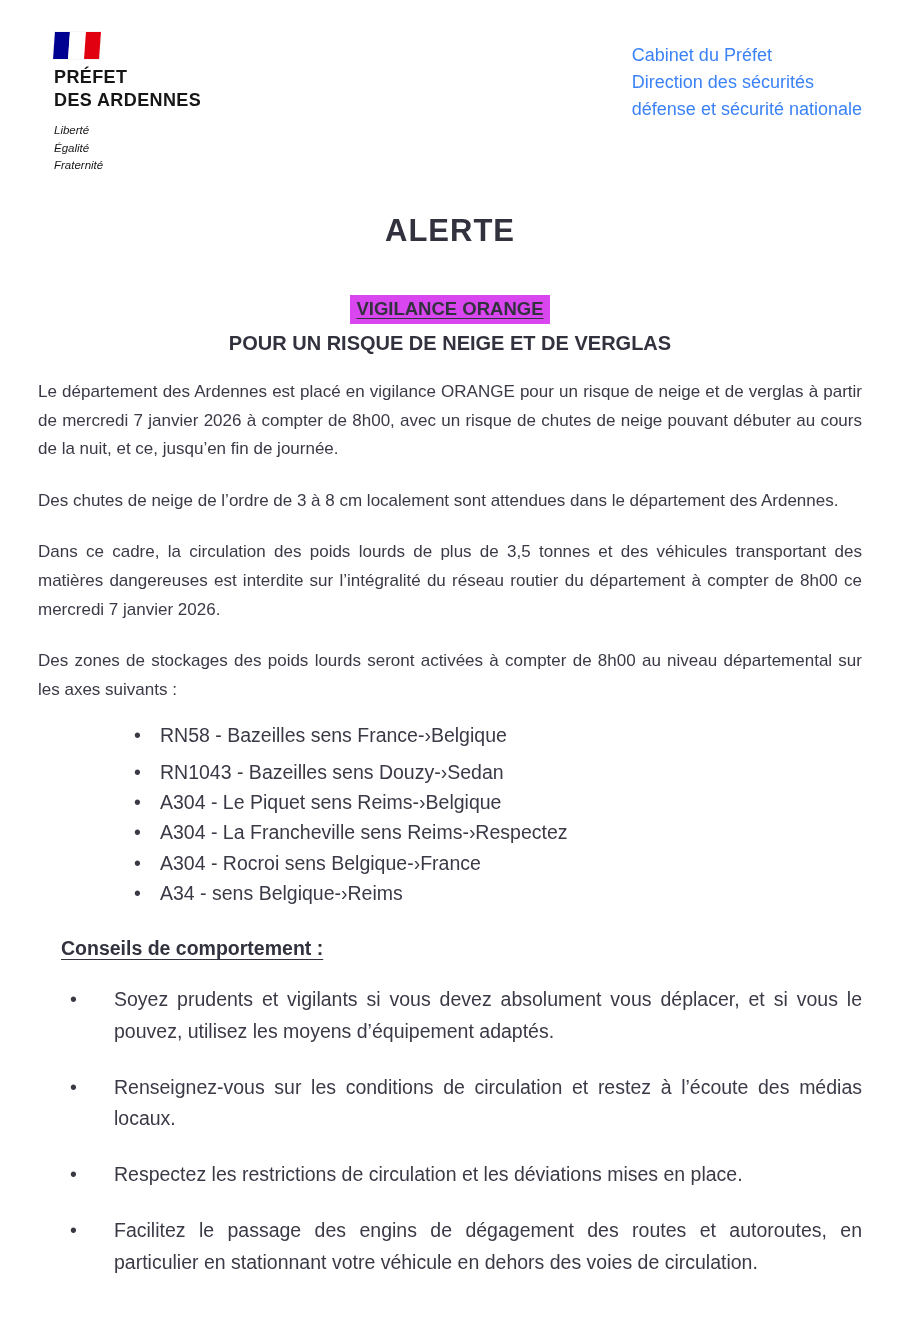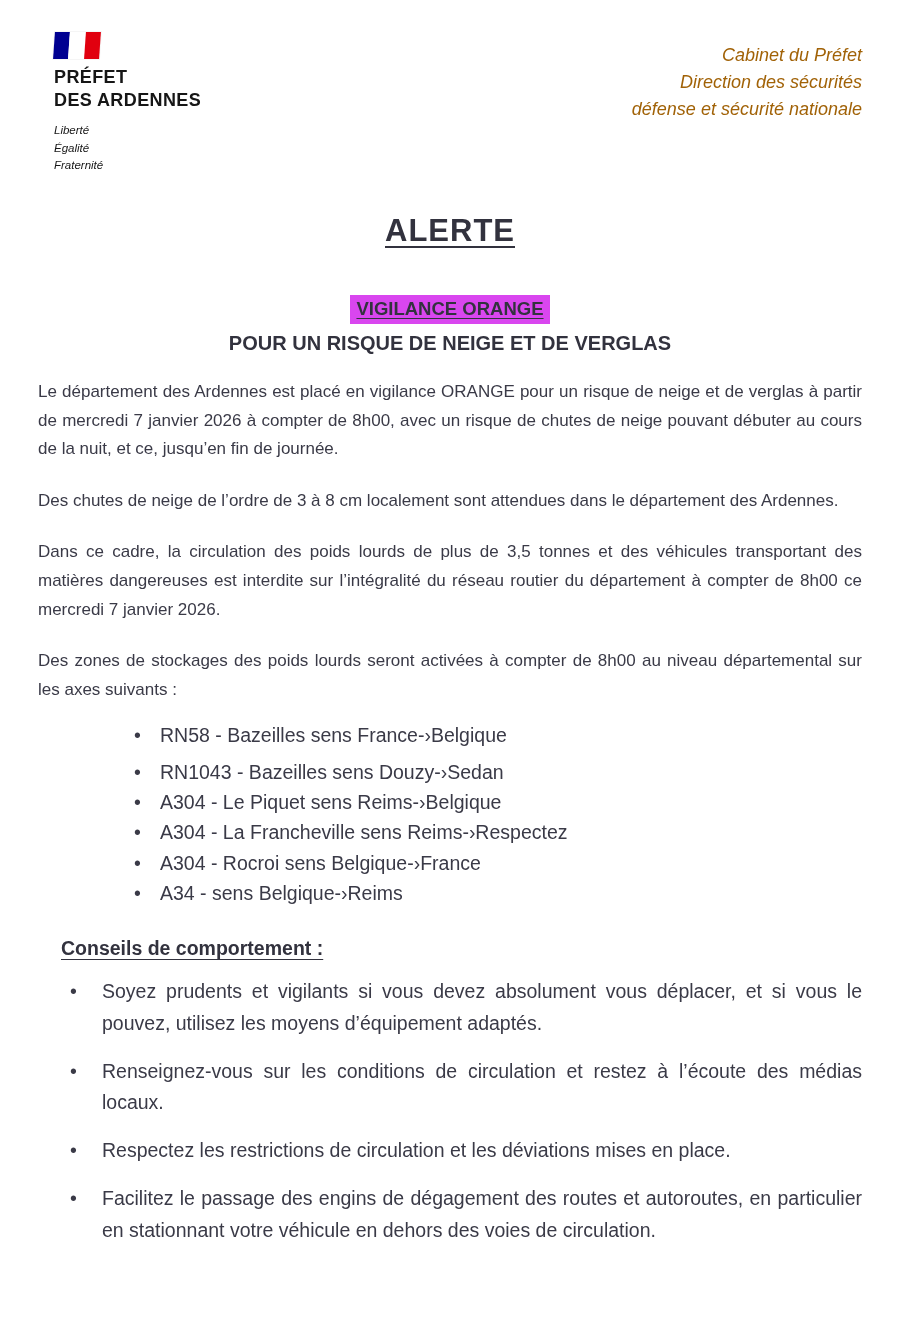--- a/index.html
+++ b/index.html
@@ -15,32 +15,32 @@
   
   .doc-header { display: flex; justify-content: space-between; align-items: flex-start; }
   .logo-block { padding-left: 16px; padding-top: 4px; color: #161616; }
   .flag { display: flex; width: 46px; height: 27px; margin-bottom: 7px; transform: skewX(-4deg); box-shadow: 0 0 0 1px rgba(0,0,0,0.04); }
   .flag .stripe { flex: 1; }
   .flag .b { background: #000091; }
   .flag .w { background: #ffffff; }
   .flag .r { background: #e1000f; }
   .logo-name { font-weight: bold; font-size: 18px; line-height: 1.3; letter-spacing: 0.4px; }
   .motto { font-style: italic; font-size: 11.5px; line-height: 1.55; margin-top: 9px; }
-  .office-block { text-align: right; font-style: italic; font-size: 18px; line-height: 1.5; padding-top: 14px; color: #a16207; }
+  .office-block { text-align: left; font-size: 18px; line-height: 1.5; padding-top: 14px; color: #3b82f6; }
 
   
   .title {
     text-align: center;
     font-size: 31px;
     font-weight: bold;
     letter-spacing: 1px;
     margin-top: 38px;
     color: #32323e;
   }
-  .title span { text-decoration: underline; text-underline-offset: 5px; text-decoration-thickness: 2px; }
+  .title span { text-underline-offset: 5px; text-decoration-thickness: 2px; }
 
   
   .vigilance-row { text-align: center; margin-top: 46px; }
   .vigilance-highlight {
     display: inline-block;
     font-weight: bold;
     font-size: 18.5px;
     padding: 3px 6px 4px 6px;
     color: #32323e;
   }
@@ -60,21 +60,21 @@
   .axes { list-style: none; margin-top: 16px; margin-left: 96px; }
   .axes li { display: flex; font-size: 19.5px; line-height: 1.56; }
   .axes li + li { margin-top: 0; }
   .axes li.gap { margin-top: 6px; }
   .axes .bullet { width: 26px; flex: 0 0 26px; }
 
   
   .advice-heading { font-weight: bold; font-size: 19.5px; margin-top: 28px; color: #32323e; margin-left: 23px; }
   .advice-heading span { text-decoration: underline; text-underline-offset: 4px; }
   .advice { list-style: none; margin-top: 6px; }
-  .advice li { display: flex; margin-top: 16px; font-size: 19.5px; line-height: 1.64; }
+  .advice li { display: flex; margin-top: 24px; font-size: 19.5px; line-height: 1.64; gap: 12px; }
   .advice .bullet { flex: 0 0 32px; padding-left: 32px; box-sizing: content-box; width: 0; }
   .advice .bullet::before { content: "\2022"; }
   .advice .txt { flex: 1; text-align: justify; }
 </style>
 </head>
 <body>
 
 <div class="page">
 
   <header class="doc-header">

